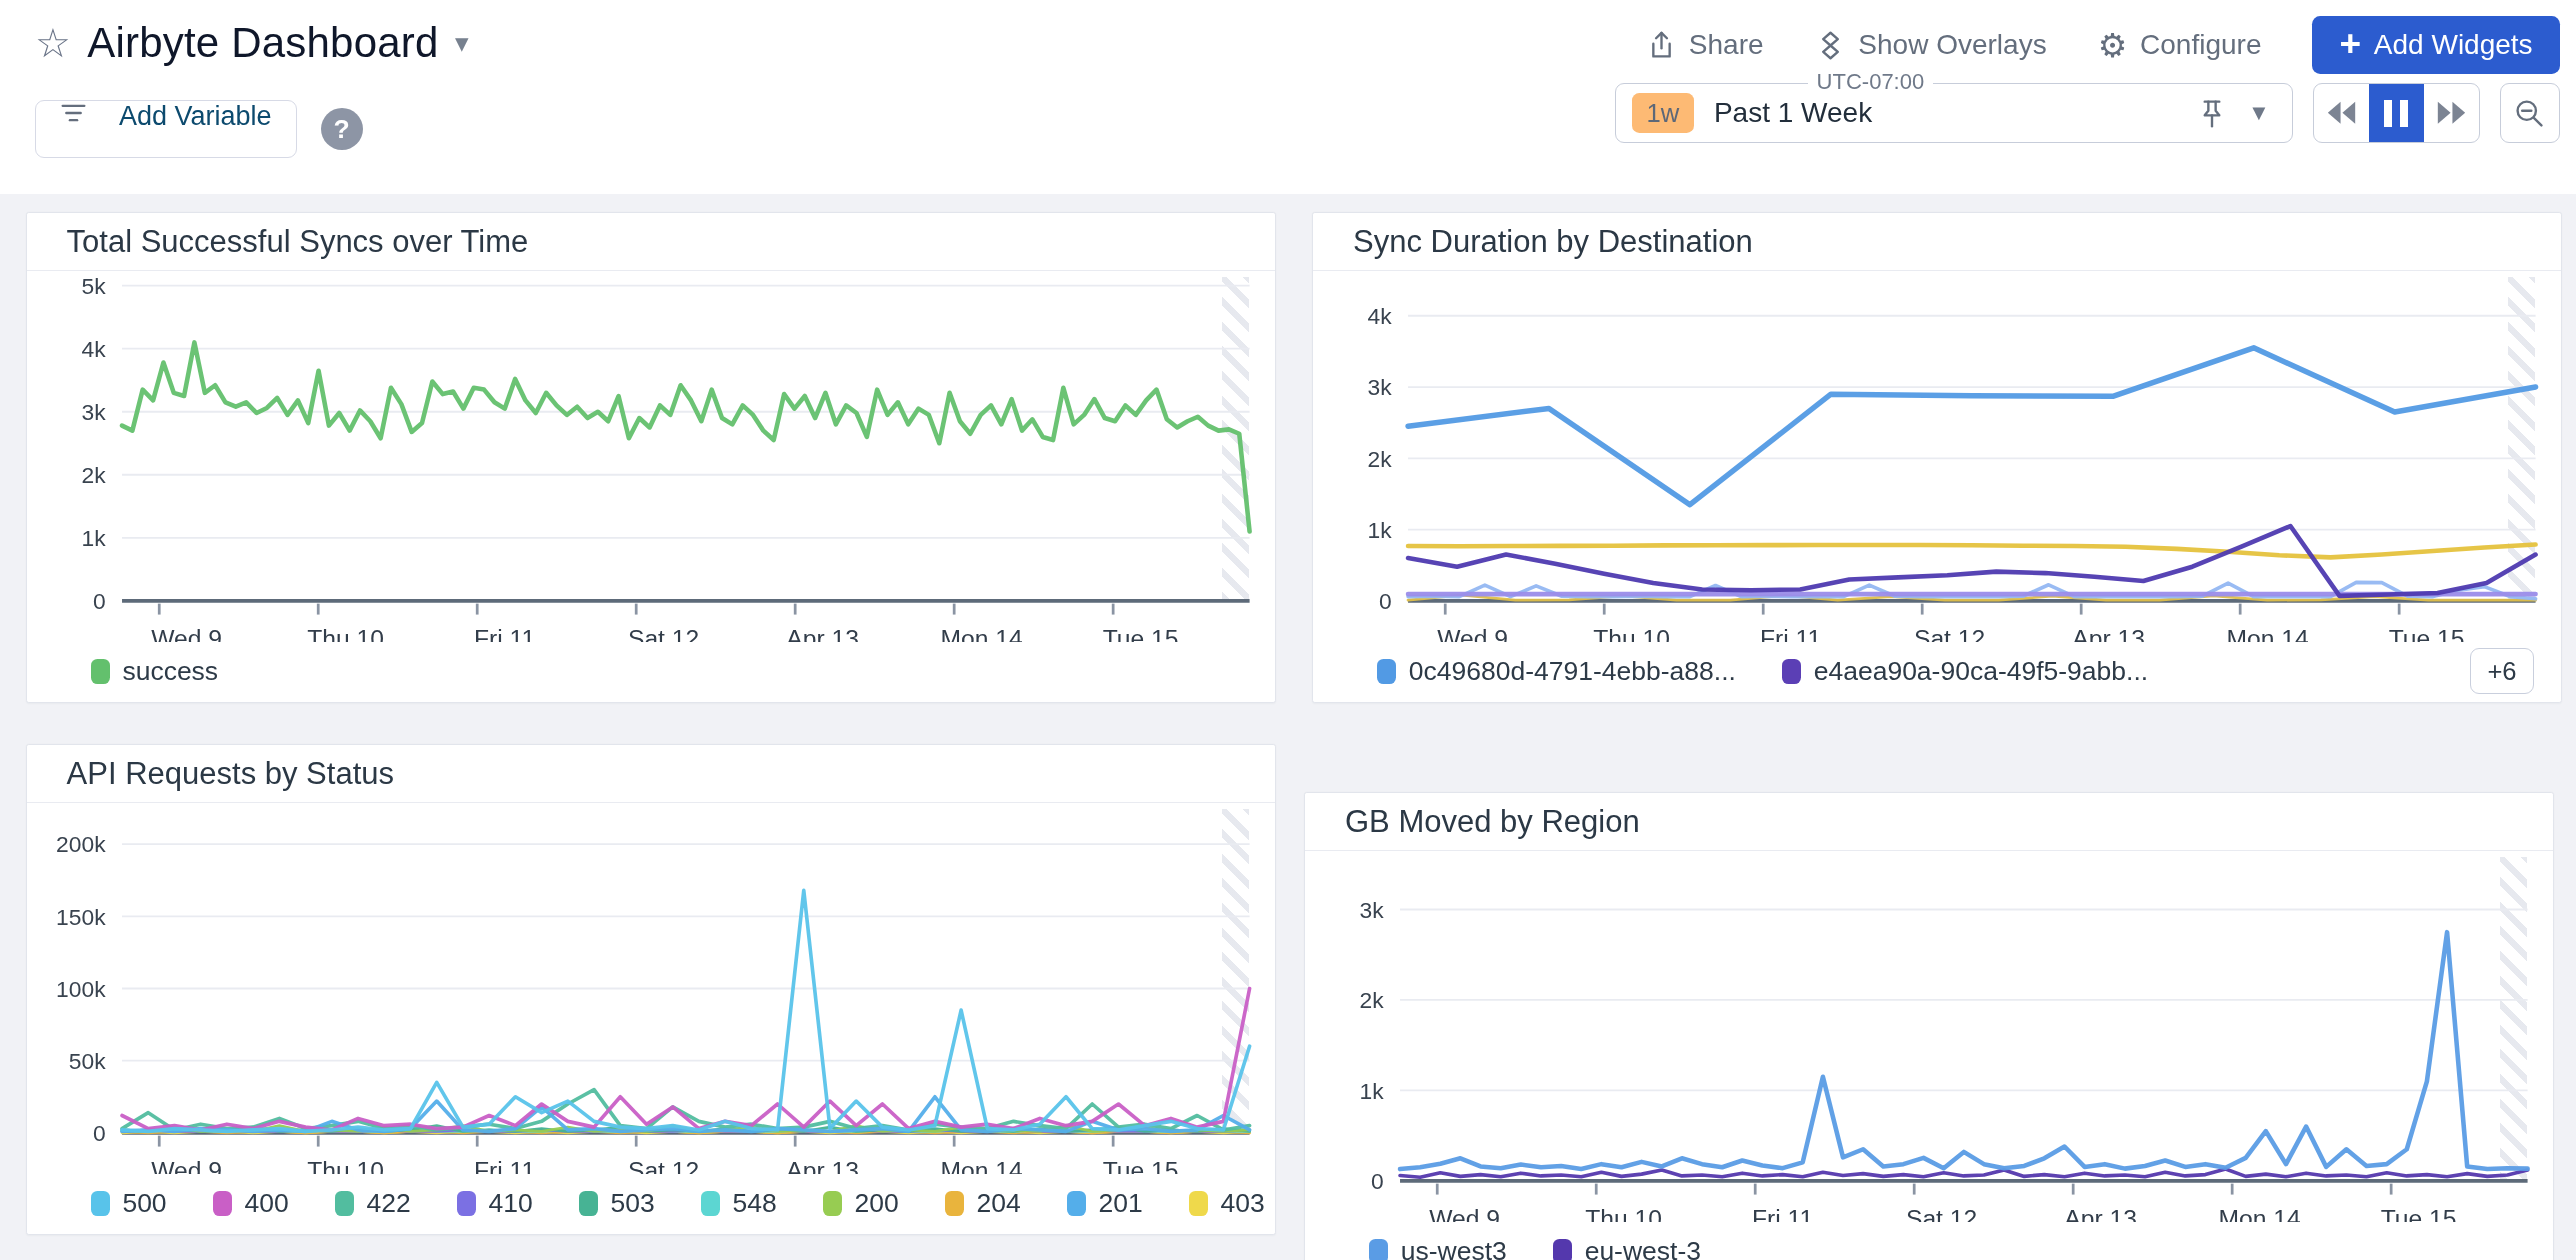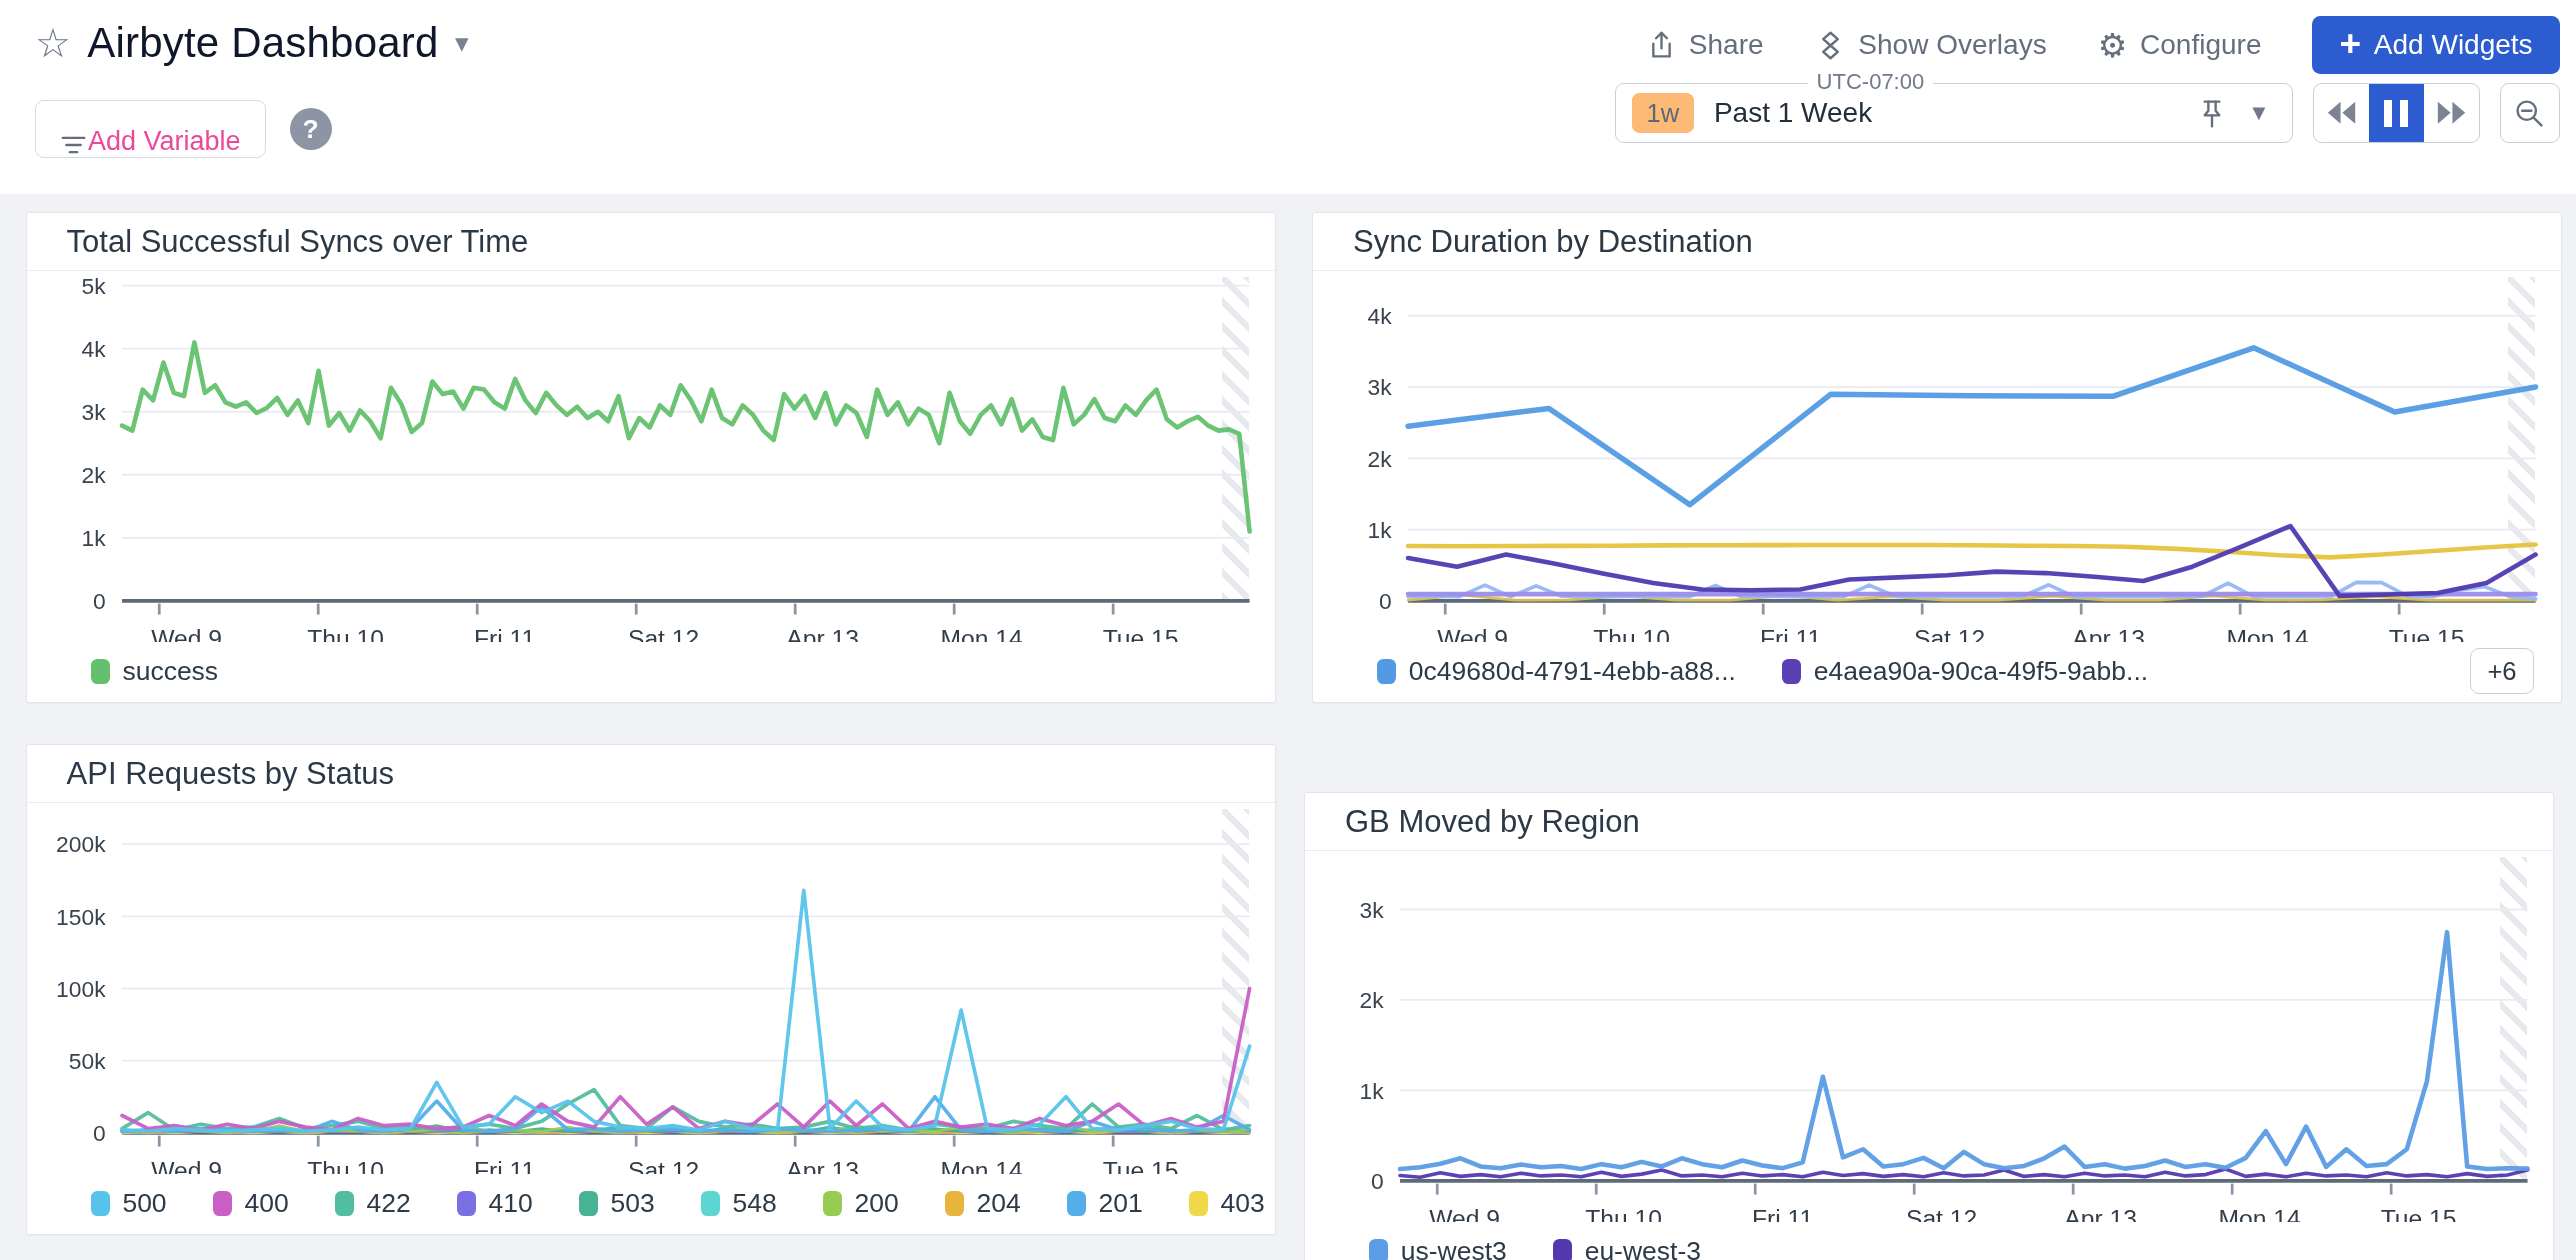--- a/index.html
+++ b/index.html
@@ -3,21 +3,21 @@
 <meta charset="utf-8">
 <style>
   * { margin:0; padding:0; box-sizing:border-box; }
   html,body { width:2576px; height:1261px; background:#f1f2f6; font-family:"Liberation Sans", sans-serif; overflow:hidden; }
   .topbar { position:absolute; left:0; top:0; width:2576px; height:194px; background:#ffffff; }
   .title-row { position:absolute; left:35px; top:12.8px; height:60px; display:flex; align-items:center; gap:16.4px; }
   .star { font-size:40px; color:#6a7488; line-height:1; }
   .dash-title { font-size:42px; font-weight:400; color:#0f172a; letter-spacing:0.2px; }
   .caret { font-size:27px; color:#77818f; }
   .row2 { position:absolute; left:35px; top:99px; height:60px; display:flex; align-items:center; gap:24px; }
-  .btn-outline { display:flex; align-items:flex-end; gap:1px; border:1.8px solid #d7dae6; border-radius:9px; background:#fff; height:58px; padding:0 24px; font-size:27px; color:#ec4899; cursor:pointer; }
+  .btn-outline { display:flex; align-items:flex-start; gap:32px; border:1.8px solid #d7dae6; border-radius:9px; background:#fff; height:58px; padding:0 24px; font-size:27px; color:#0c4a6e; cursor:pointer; }
   .help-circle { width:42px; height:42px; border-radius:50%; background:#8d95a5; color:#fff; font-size:26.5px; font-weight:bold; display:flex; align-items:center; justify-content:center; }
   .top-actions { position:absolute; top:16.4px; right:16.4px; height:58px; display:flex; align-items:center; gap:51px; }
   .action { display:flex; align-items:center; gap:12.8px; font-size:28px; color:#646e7d; cursor:pointer; }
   .action svg { display:block; }
   .gear-glyph { font-size:33px; color:#646e7d; line-height:1; }
   .btn-primary { display:flex; align-items:center; gap:12.8px; background:#2c5ccf; border-radius:8.2px; height:58px; padding:0 27px; color:#fff; font-size:28px; cursor:pointer; }
   .btn-primary .plus { font-size:37px; font-weight:bold; line-height:1; margin-top:-3.7px; }
   .time-row { position:absolute; top:83px; right:16.4px; height:60px; display:flex; align-items:flex-start; gap:20px; }
   .time-box { position:relative; width:678px; height:60px; border:1.8px solid #c7cdda; border-radius:9px; background:#fff; display:flex; align-items:center; padding:0 16.4px; }
   .tz-label { position:absolute; left:192px; top:-14.6px; background:#fff; padding:0 9px; font-size:22px; color:#6f7989; }

